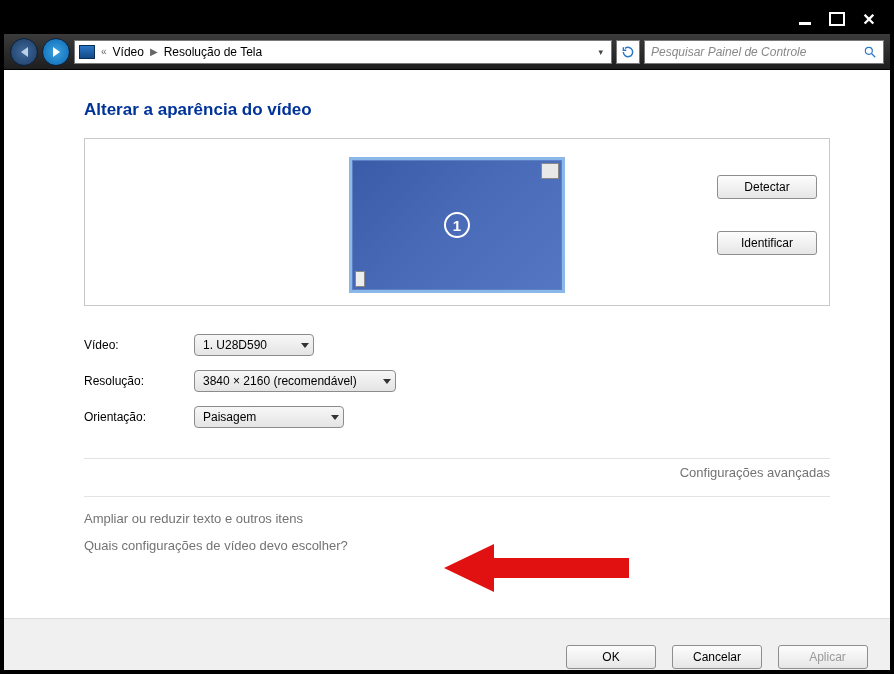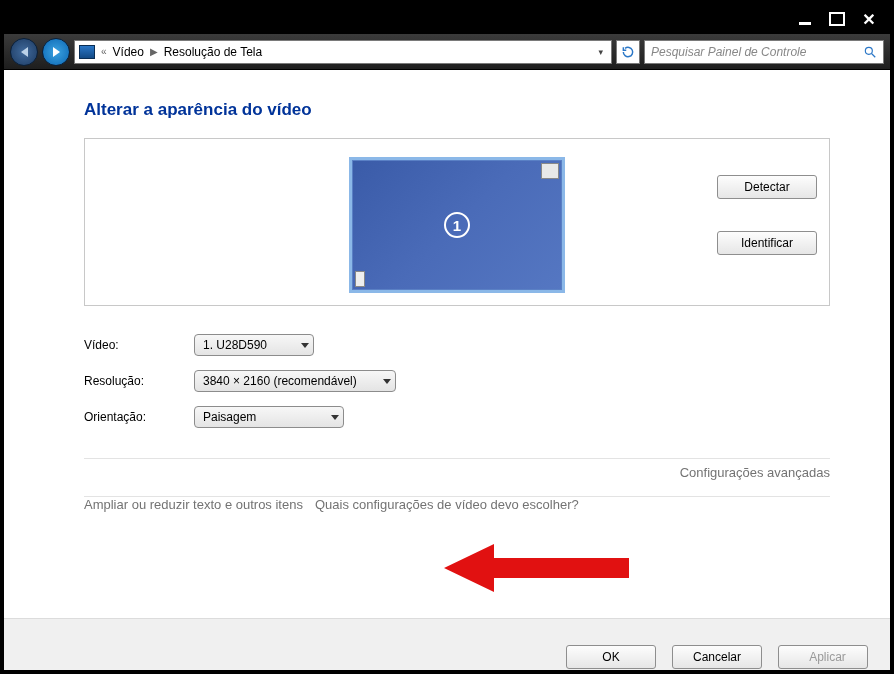--- a/index.html
+++ b/index.html
@@ -213,21 +213,21 @@
     width:0;height:0;border-left:4px solid transparent;border-right:4px solid transparent;border-top:5px solid #333;
     margin-left:auto;
   }
   .combo.w1{width:120px;}
   .combo.w2{width:202px;justify-content:flex-end;}
   .combo.w3{width:150px;}
 
   .divider { height:1px; background:#e3e3e3; margin: 30px 0 6px 0; }
   .adv-link-row { text-align:right; margin-bottom:6px; }
   .link { color:#737373; cursor:pointer; font-size:13px; }
-  .links-block { display:flex; flex-direction:row; gap:12px; margin-bottom:20px;}
+  .links-block { margin-top:14px; display:flex; flex-direction:column; gap:12px; margin-bottom:20px;}
 
   
   .red-arrow {
     position:absolute;
     left: 440px;
     top: 468px;
     pointer-events:none;
   }
 
   

